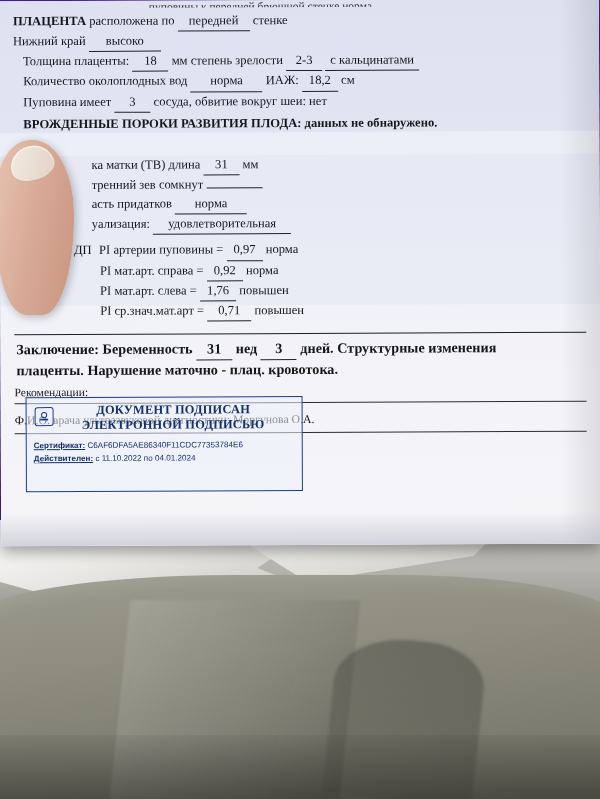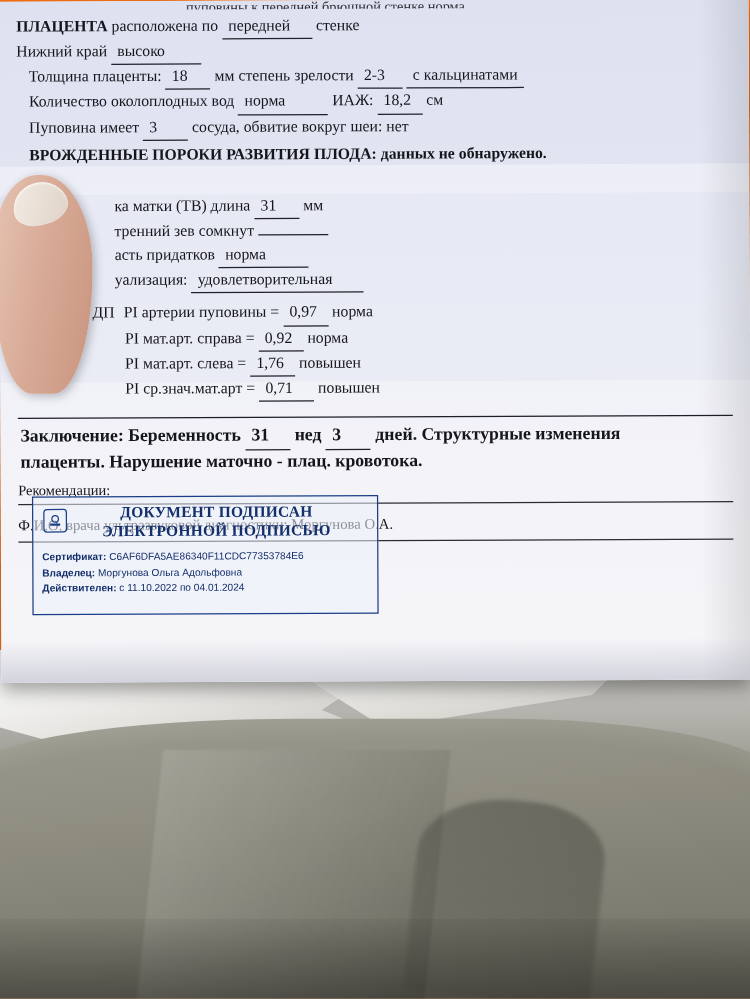--- a/index.html
+++ b/index.html
@@ -6,21 +6,21 @@
     margin: 0;
     padding: 0;
     background: #8d8d85;
   }
   #page {
     position: relative;
     width: 600px;
     height: 799px;
     overflow: hidden;
     font-family: "Liberation Serif", serif;
-    background: #f97316;
+    background: #4c1d95;
   }
   
   .bg-bottom {
     position: absolute;
     left: 0; top: 520px; width: 600px; height: 279px;
     background:
       linear-gradient(180deg, #b9b8b2 0%, #a8a79f 12%, #8e8d85 40%, #7c7b73 100%);
   }
   .bg-concrete {
     position: absolute;
@@ -130,21 +130,21 @@
     overflow: hidden;
     height: 9px;
   }
   .line { position: relative; white-space: nowrap; }
   .b { font-weight: bold; }
   .u {
     display: inline-block;
     border-bottom: 1px solid #20212a;
     padding: 0 5px;
     min-width: 26px;
-    text-align: left;
+    text-align: center;
   }
   .u-wide { min-width: 62px; }
   .u-blank { min-width: 46px; }
   .indent1 { padding-left: 10px; }
   .indent2 { padding-left: 78px; }
   .indent3 { padding-left: 86px; }
 
   .hr {
     border: 0;
     border-top: 1.6px solid #1d1e26;
@@ -196,21 +196,21 @@
     font-weight: bold;
     letter-spacing: .2px;
     margin-left: 18px;
   }
   .sig-rows {
     margin-top: 7px;
     font-family: "Liberation Sans", sans-serif;
     font-size: 8.1px;
     line-height: 1.55;
   }
-  .sig-rows .k { font-weight: bold; }
+  .sig-rows .k { font-weight: bold; text-decoration: underline; }
   .sig-rows .v { font-weight: normal; }
 
   
   .band {
     position: absolute; left: 0; width: 100%;
     background: rgba(200,205,230,.30);
   }
 </style>
 </head>
 <body>
@@ -353,24 +353,20 @@
         </svg>
       </div>
       <div class="sig-title">ДОКУМЕНТ ПОДПИСАН</div>
       <div class="sig-title">ЭЛЕКТРОННОЙ ПОДПИСЬЮ</div>
       <div class="sig-rows">
         <div>
           <span class="k">Сертификат:</span>
           <span class="v">C6AF6DFA5AE86340F11CDC77353784E6</span>
         </div>
         <div>
-          <span class="k">Владелец:</span>
-          <span class="v">Моргунова Ольга Адольфовна</span>
-        </div>
-        <div>
           <span class="k">Действителен:</span>
           <span class="v">с 11.10.2022 по 04.01.2024</span>
         </div>
       </div>
     </div>
 
     <div class="sheet-right-shadow"></div>
     <div class="sheet-bottom-curl"></div>
   </div>
 

